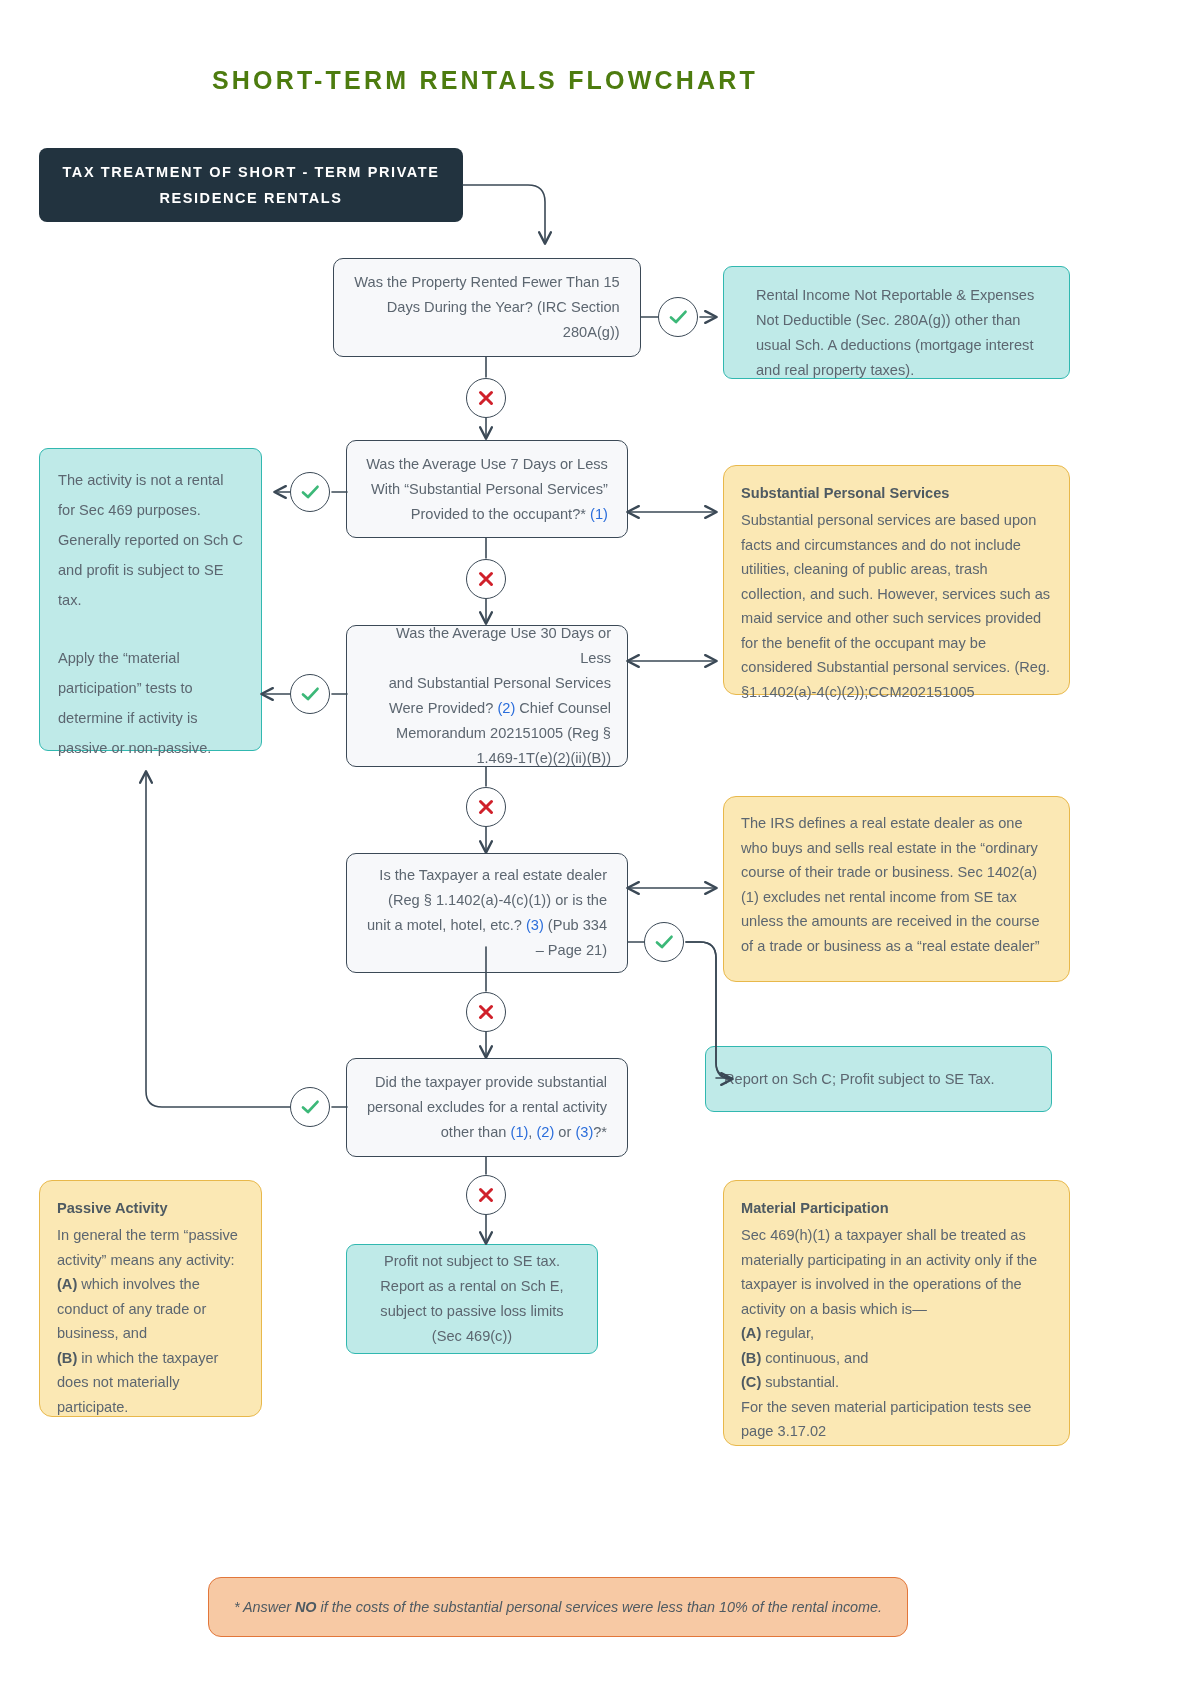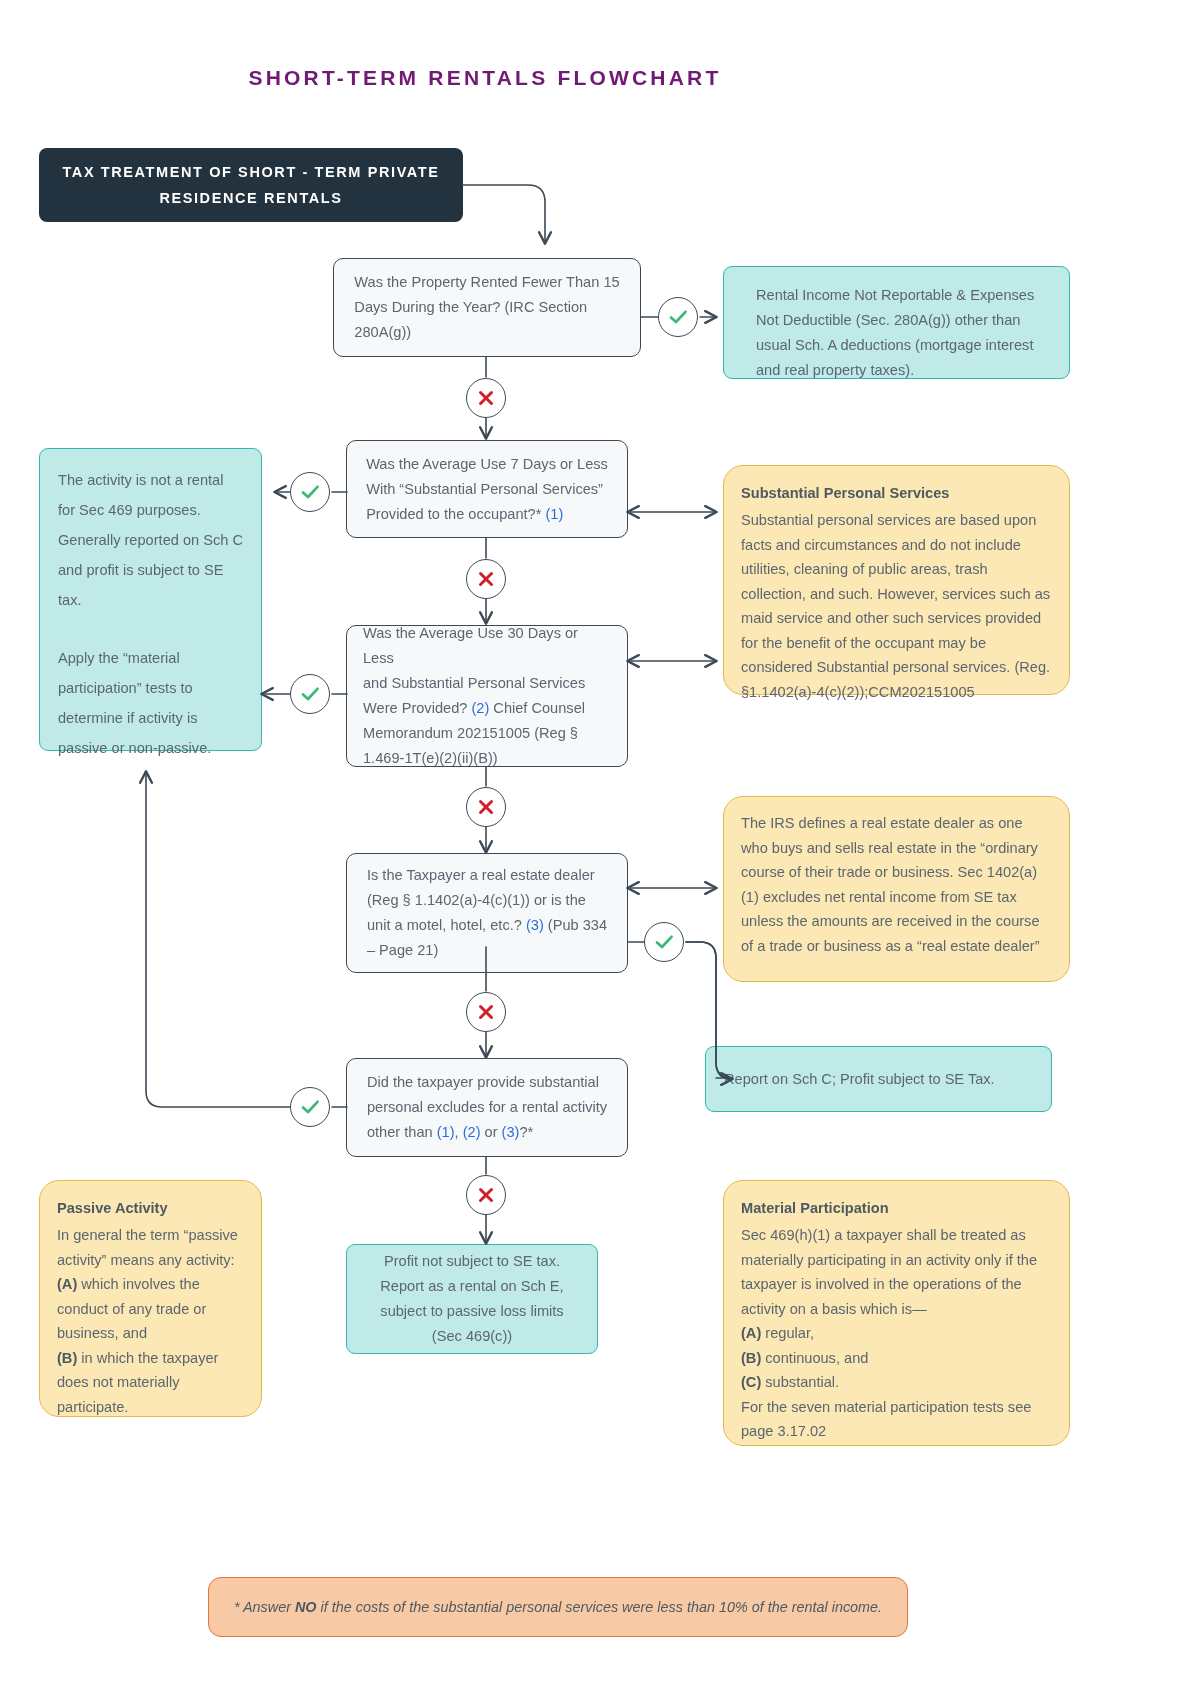--- a/index.html
+++ b/index.html
@@ -15,24 +15,24 @@
     height: 1684px;
     overflow: hidden;
   }
 
   
   .page-title {
     position: absolute;
     left: 0; top: 66px;
     width: 970px;
     text-align: center;
-    font-size: 21px;
+    font-size: 25px;
     font-weight: bold;
     letter-spacing: 3.2px;
-    color: #701a75;
+    color: #4d7c0f;
   }
 
   
   .header-banner {
     position: absolute;
     left: 39px; top: 148px;
     width: 424px; height: 74px;
     background: #22333f;
     border-radius: 8px;
     display: flex;
@@ -57,21 +57,21 @@
     border-radius: 10px;
     display: flex;
     align-items: center;
     justify-content: center;
     padding: 10px 16px;
   }
   .qbox .qtext {
     font-size: 14.6px;
     line-height: 25px;
     color: #5c6670;
-    text-align: left;
+    text-align: right;
   }
   .ref { color: #2a6ddb; }
 
   
   .teal {
     position: absolute;
     background: #bfeae8;
     border: 1.6px solid #31b8b0;
     border-radius: 9px;
     padding: 16px 18px;
@@ -82,21 +82,21 @@
     color: #5c6670;
   }
   .teal .body.loose { line-height: 30px; }
   .teal .body .gap { display: block; height: 28px; }
 
   
   .note {
     position: absolute;
     background: #fbe8b4;
     border: 1.6px solid #e8b84b;
-    border-radius: 20px;
+    border-radius: 13px;
     padding: 14px 17px;
   }
   .note .note-title {
     font-size: 14.6px;
     font-weight: bold;
     color: #4e5a62;
     line-height: 26px;
     margin-bottom: 2px;
   }
   .note .note-body {

